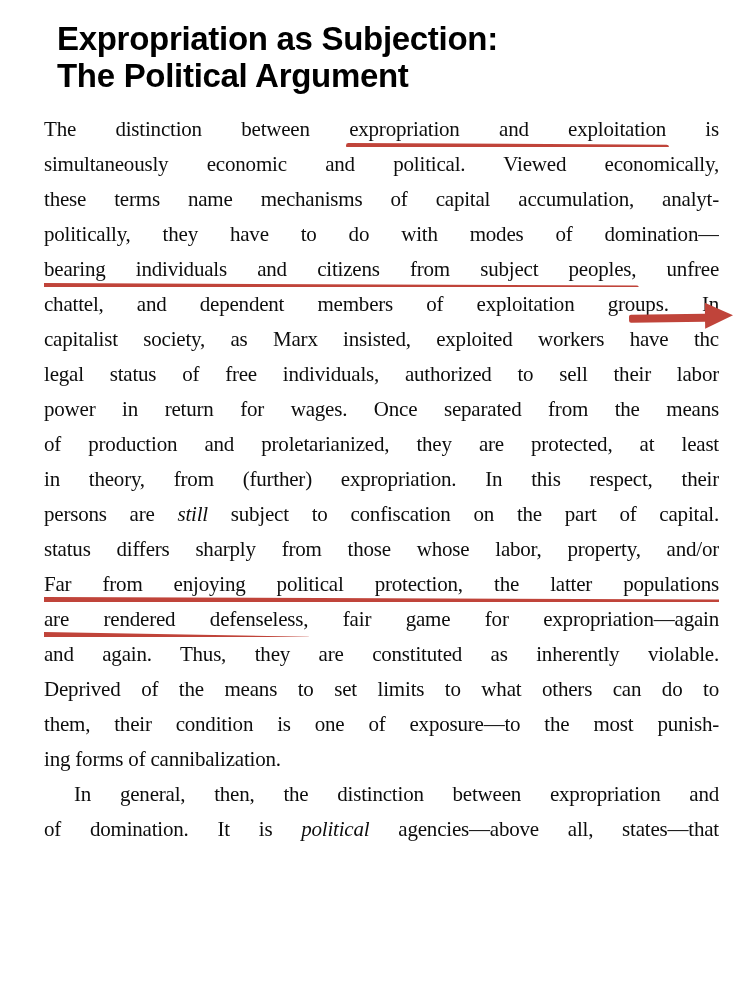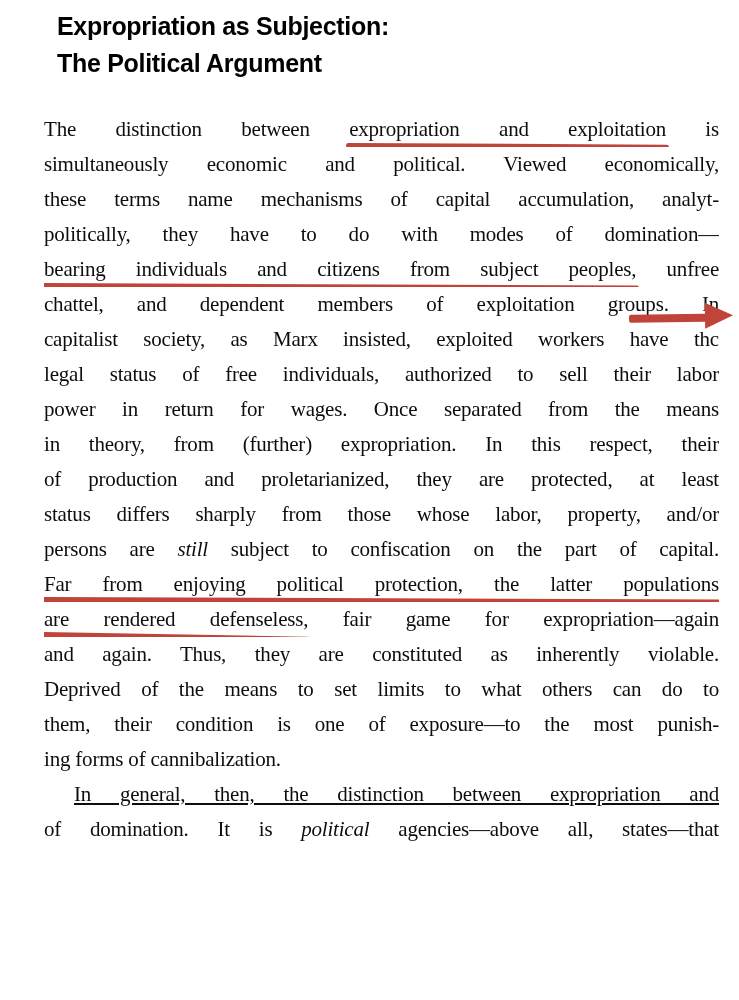--- a/index.html
+++ b/index.html
@@ -8,25 +8,25 @@
     width: 739px;
     height: 1000px;
     background: #ffffff;
     overflow: hidden;
     font-family: "Liberation Serif", serif;
     color: #0d0d0d;
   }
   .heading {
     position: absolute;
     left: 57px;
-    top: 8px;
+    top: 20px;
     margin: 0;
     font-family: "Liberation Sans", sans-serif;
     font-weight: 700;
-    font-size: 25px;
+    font-size: 33px;
     line-height: 37px;
     letter-spacing: -0.3px;
     color: #000;
   }
   .h-line { display: block; }
   .body-text {
     position: absolute;
     left: 20px;
     top: 112px;
     width: 699px;
@@ -36,21 +36,21 @@
     line-height: 35px;
     font-size: 21px;
     letter-spacing: -0.2px;
     text-align: justify;
     text-align-last: justify;
     text-justify: inter-word;
     overflow: hidden;
     margin-left: 24px;
   }
   .tline.end { text-align-last: left; }
-  .tline.indent { text-indent: 30px; text-decoration: underline; }
+  .tline.indent { text-indent: 30px; }
   .it { font-style: italic; }
   
   .u { position: relative; }
   .u::after {
     content: "";
     position: absolute;
     left: -3px;
     right: -3px;
     bottom: -7px;
     height: 5px;
@@ -104,24 +104,24 @@
   <div class="body-text">
     <div class="tline"><span>The distinction between </span><span class="u u-a">expropriation and exploitation</span><span> is</span></div>
     <div class="tline"><span>simultaneously economic and political. Viewed economically,</span></div>
     <div class="tline"><span>these terms name mechanisms of capital accumulation, analyt-</span></div>
     <div class="tline"><span>politically, they have to do with modes of domination—</span></div>
     <div class="tline"><span class="u u-b">bearing individuals and citizens from subject peoples,</span><span> unfree</span></div>
     <div class="tline"><span>chattel, and dependent members of exploitation groups. In</span></div>
     <div class="tline"><span>capitalist society, as Marx insisted, exploited workers have thc</span></div>
     <div class="tline"><span>legal status of free individuals, authorized to sell their labor</span></div>
     <div class="tline"><span>power in return for wages. Once separated from the means</span></div>
+    <div class="tline"><span>of production and proletarianized, they are protected, at least</span></div>
     <div class="tline"><span>in theory, from (further) expropriation. In this respect, their</span></div>
-    <div class="tline"><span>of production and proletarianized, they are protected, at least</span></div>
+    <div class="tline"><span>persons are </span><span class="it">still</span><span> subject to confiscation on the part of capital.</span></div>
     <div class="tline"><span>status differs sharply from those whose labor, property, and/or</span></div>
-    <div class="tline"><span>persons are </span><span class="it">still</span><span> subject to confiscation on the part of capital.</span></div>
     <div class="tline"><span class="u u-c">Far from enjoying political protection, the latter populations</span></div>
     <div class="tline"><span class="u u-d">are rendered defenseless,</span><span> fair game for expropriation—again</span></div>
     <div class="tline"><span>and again. Thus, they are constituted as inherently violable.</span></div>
     <div class="tline"><span>Deprived of the means to set limits to what others can do to</span></div>
     <div class="tline"><span>them, their condition is one of exposure—to the most punish-</span></div>
     <div class="tline end"><span>ing forms of cannibalization.</span></div>
     <div class="tline indent"><span>In general, then, the distinction between expropriation and</span></div>
     <div class="tline"><span>of domination. It is </span><span class="it">political</span><span> agencies—above all, states—that</span></div>
   </div>
 

